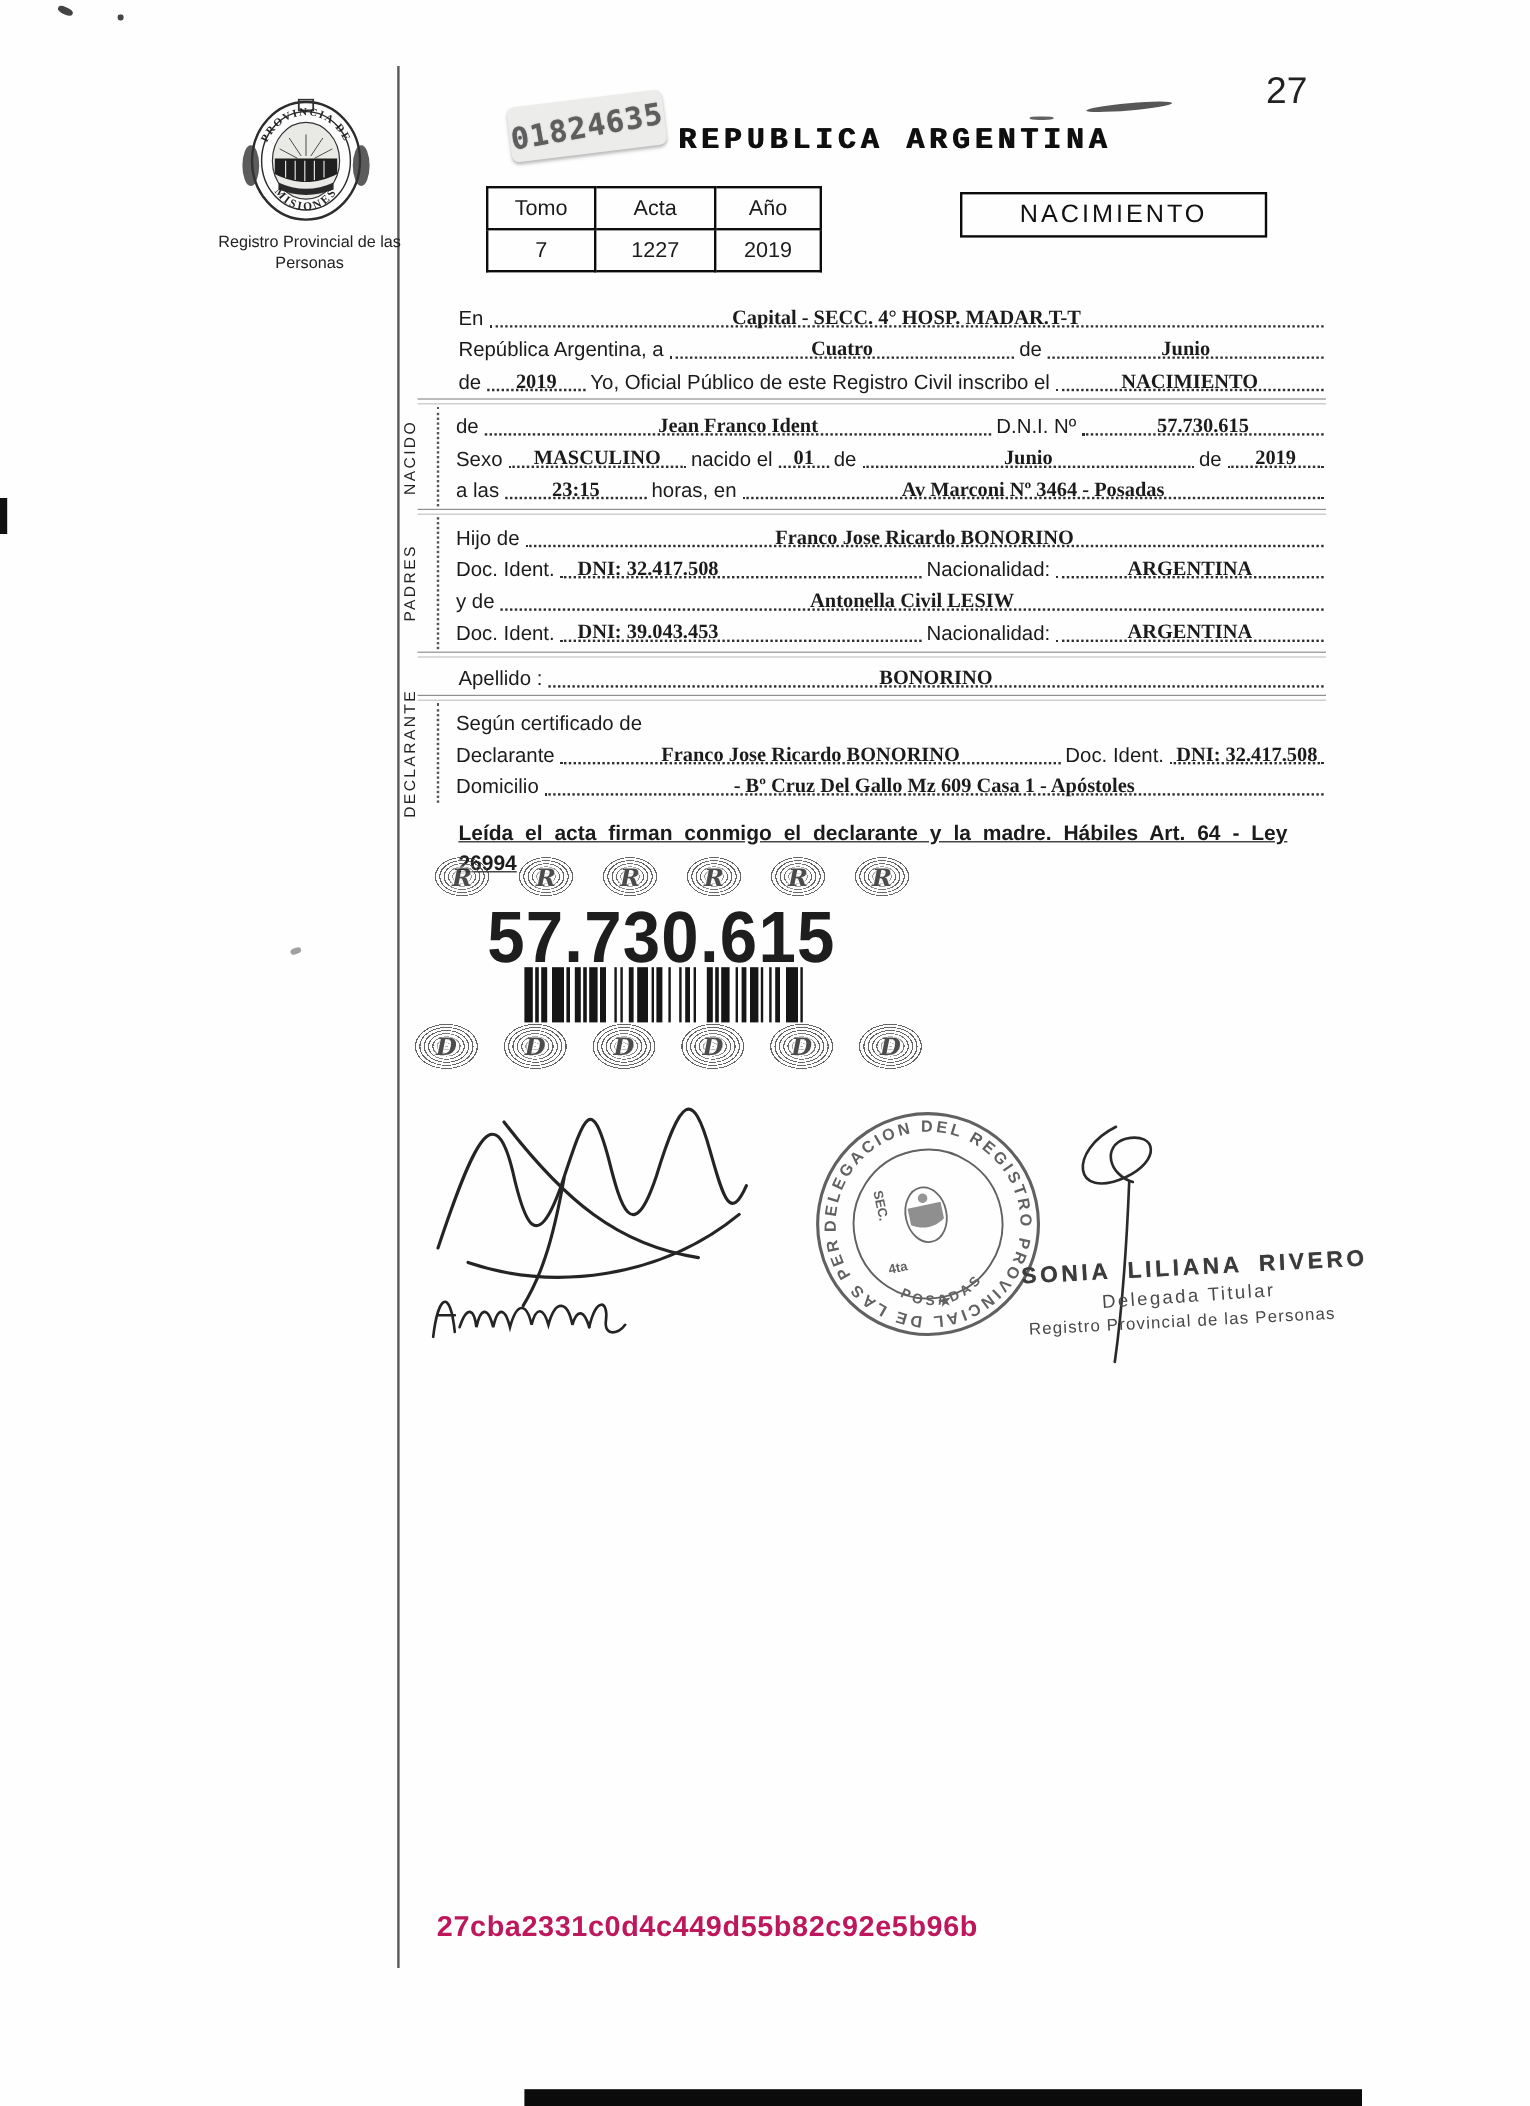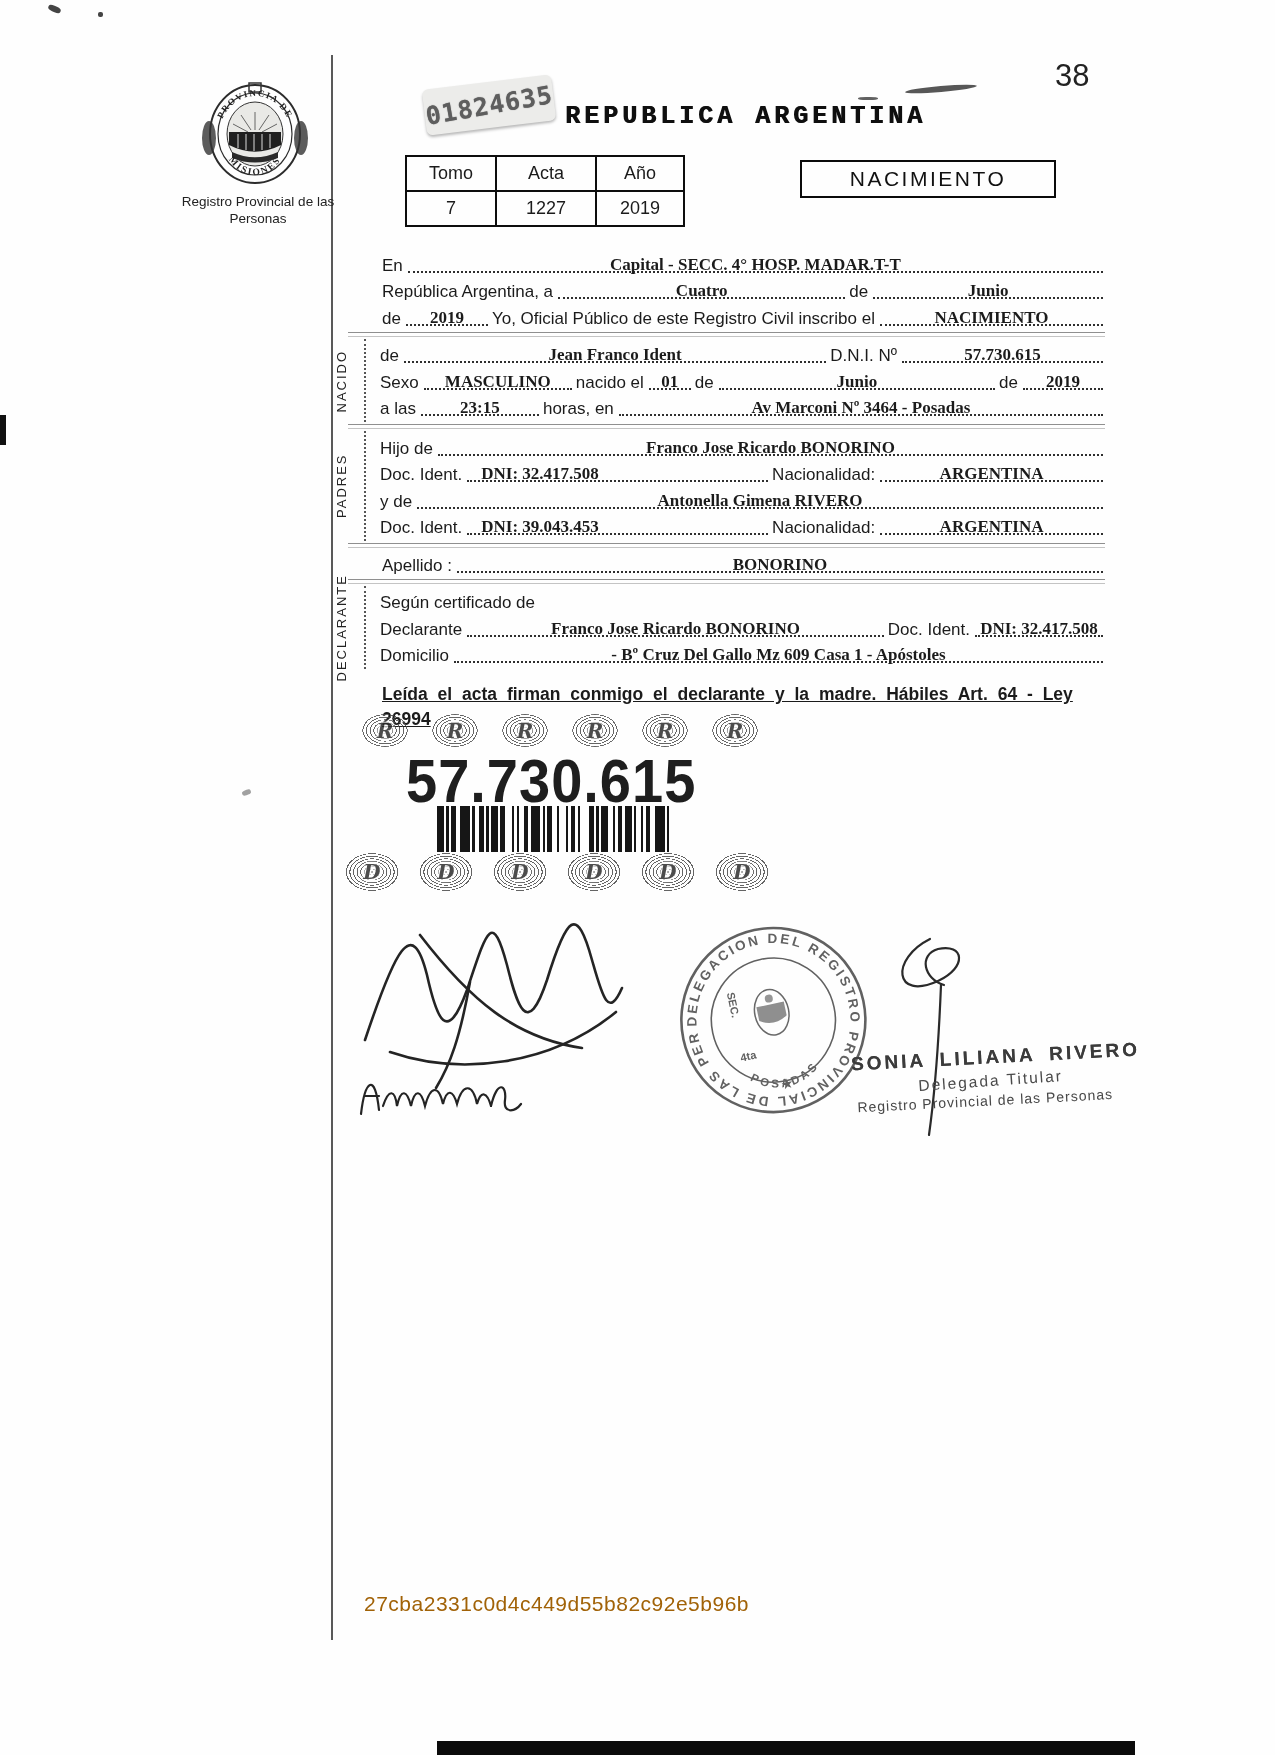--- a/index.html
+++ b/index.html
@@ -68,37 +68,37 @@
   .barcode{position:absolute;left:437px;top:806px;height:46px;white-space:nowrap;font-size:0;}
   .barcode i{display:inline-block;height:100%;background:#161616;}
   .barcode s{display:inline-block;height:100%;}
 
   
   .sig{position:absolute;}
   .stamp-name{position:absolute;left:852px;top:1046px;transform:rotate(-3deg);color:#3b3b3b;}
   .stamp-name .l1{font-size:19px;font-weight:700;letter-spacing:3px;word-spacing:6px;text-shadow:0 0 .6px #555;}
   .stamp-name .l2{font-size:15.5px;margin:3px 0 0 66px;letter-spacing:2px;color:#4a4a4a;transform:rotate(-1deg);}
   .stamp-name .l3{font-size:14px;margin:3px 0 0 4px;letter-spacing:1px;color:#474747;}
-  .hash{position:absolute;left:364px;top:1592px;font-size:21px;font-weight:400;letter-spacing:.5px;color:#a16207;}
+  .hash{position:absolute;left:364px;top:1592px;font-size:24px;font-weight:700;letter-spacing:.5px;color:#be185d;}
   .round-stamp{position:absolute;left:672px;top:912px;transform:rotate(-12deg);opacity:.88;}
 </style>
 </head>
 <body>
 
 <div class="canvas">
 
   <div class="edge-line"></div>
   <div class="edge-tick"></div>
   <div class="artifact" style="left:48px;top:6px;width:13px;height:6px;transform:rotate(25deg);"></div>
   <div class="artifact" style="left:98px;top:12px;width:5px;height:5px;"></div>
   <div class="artifact" style="left:242px;top:790px;width:9px;height:5px;opacity:.5;transform:rotate(-20deg);"></div>
   <div class="smear1"></div>
   <div class="smear2"></div>
 
-  <div class="page-num">38</div>
+  <div class="page-num">27</div>
 
   <svg class="seal" width="118" height="112" viewBox="0 0 118 112">
     <defs>
       <path id="arcTop" d="M 23,54 A 36,40 0 0 1 95,54"></path>
       <path id="arcBot" d="M 27,56 A 32,37 0 0 0 91,56"></path>
     </defs>
     <ellipse cx="59" cy="52" rx="45" ry="49" fill="none" stroke="#2c2c2c" stroke-width="2"></ellipse>
     <ellipse cx="59" cy="52" rx="37" ry="41" fill="none" stroke="#2c2c2c" stroke-width="1.2"></ellipse>
     <ellipse cx="13" cy="56" rx="7" ry="17" fill="#333" opacity=".8"></ellipse>
     <ellipse cx="105" cy="56" rx="7" ry="17" fill="#333" opacity=".8"></ellipse>
@@ -239,21 +239,21 @@
             <span class="v left">DNI: 32.417.508</span>
           </span>
         <span class="lbl">Nacionalidad:</span>
         <span class="dots">
             <span class="v">ARGENTINA</span>
           </span>
       </div>
       <div class="fl">
         <span class="lbl">y de</span>
         <span class="dots">
-            <span class="v">Antonella Gimena RIVERO</span>
+            <span class="v">Antonella Civil LESIW</span>
           </span>
       </div>
       <div class="fl">
         <span class="lbl">Doc. Ident.</span>
         <span class="dots" style="flex:1.35">
             <span class="v left">DNI: 39.043.453</span>
           </span>
         <span class="lbl">Nacionalidad:</span>
         <span class="dots">
             <span class="v">ARGENTINA</span>

